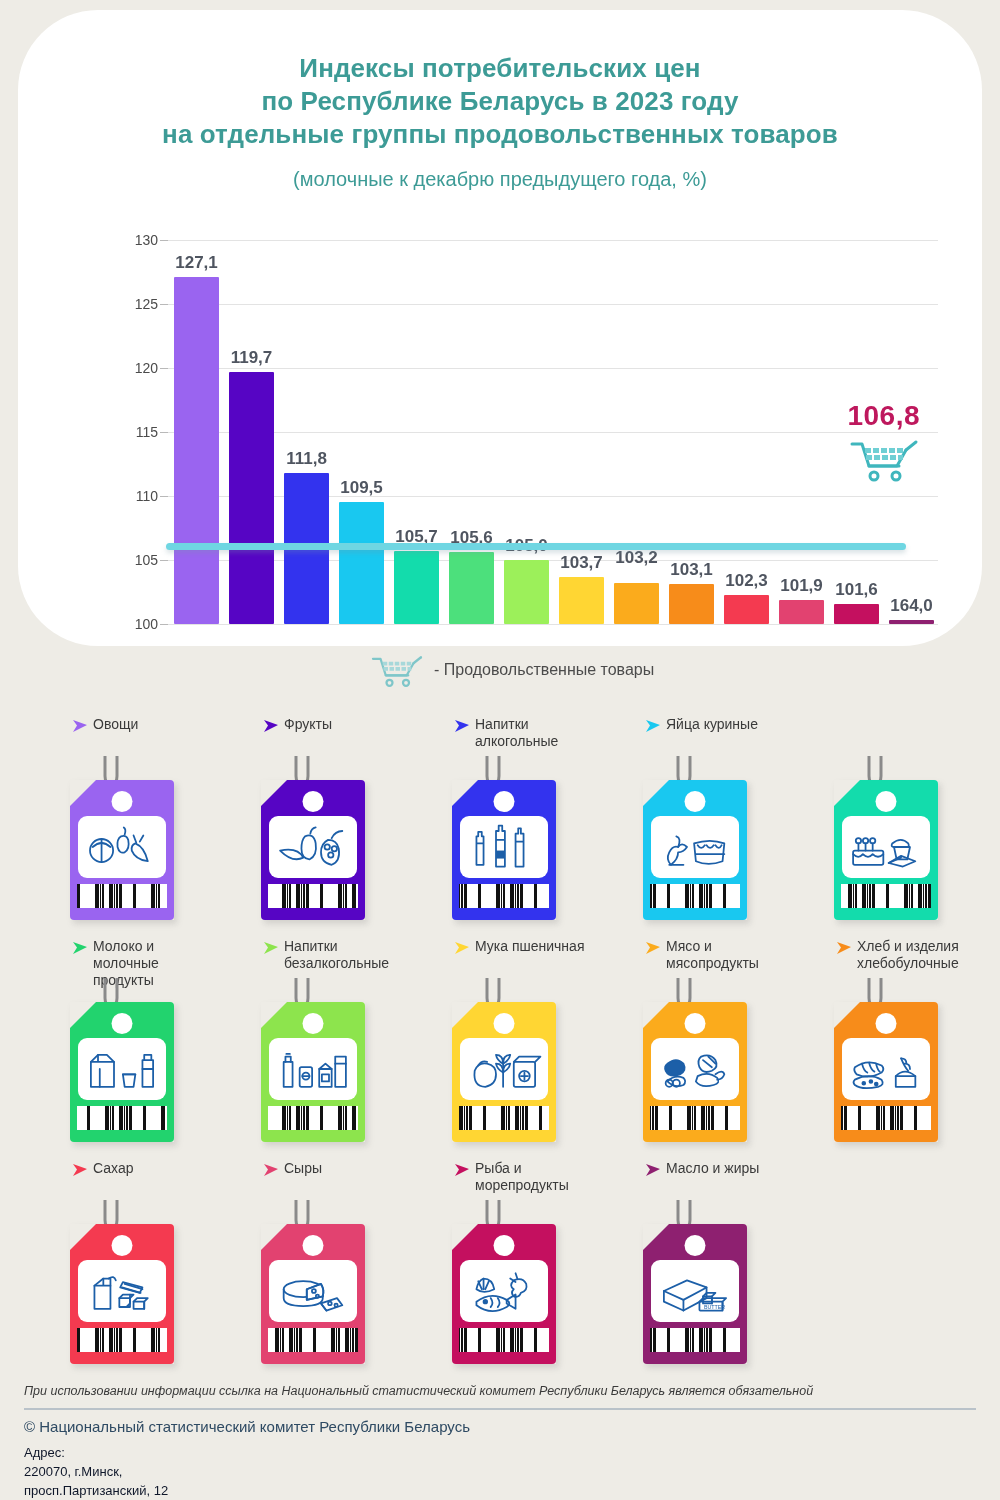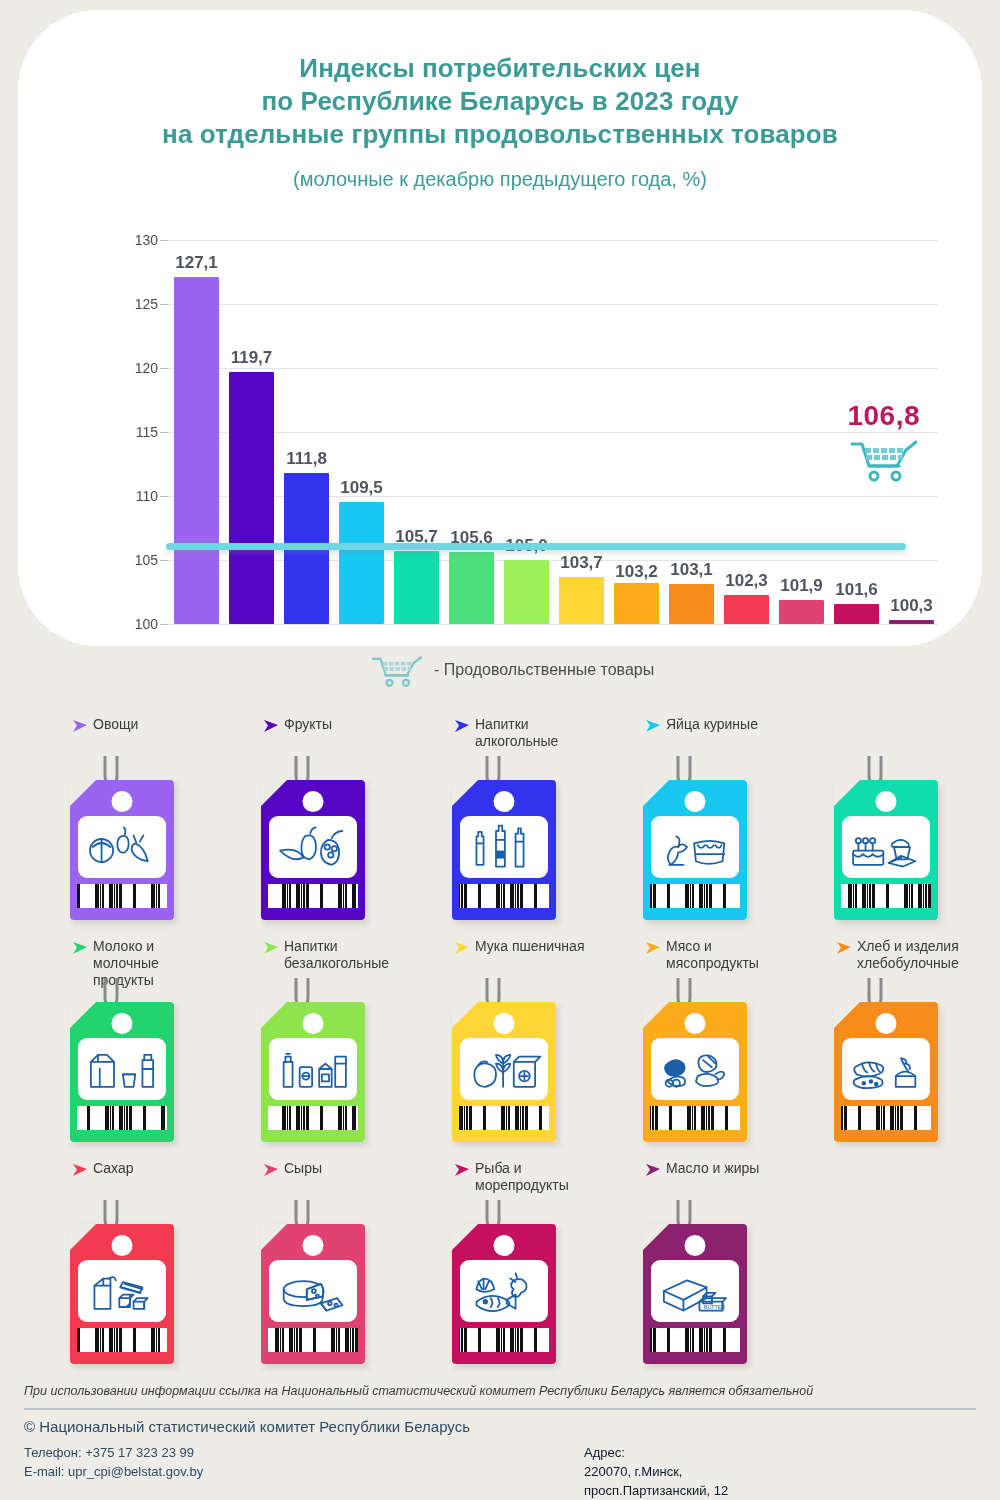--- a/index.html
+++ b/index.html
@@ -194,41 +194,41 @@
         <div class="bar-wrap" style="left: 338px; height: 384px;">
           <div class="bar" style="height: 64px; background: rgb(156, 240, 90);"></div>
           <div class="bar-val" style="bottom: 68px;">105,0</div>
         </div>
         <div class="bar-wrap" style="left: 393px; height: 384px;">
           <div class="bar" style="height: 47.36px; background: rgb(255, 214, 51);"></div>
           <div class="bar-val" style="bottom: 51.36px;">103,7</div>
         </div>
         <div class="bar-wrap" style="left: 448px; height: 384px;">
           <div class="bar" style="height: 40.96px; background: rgb(251, 171, 28);"></div>
-          <div class="bar-val" style="bottom: 42px; text-align: right;">103,2</div>
+          <div class="bar-val" style="bottom: 56px; text-align: right;">103,2</div>
         </div>
         <div class="bar-wrap" style="left: 503px; height: 384px;">
           <div class="bar" style="height: 39.68px; background: rgb(247, 140, 26);"></div>
           <div class="bar-val" style="bottom: 43.68px;">103,1</div>
         </div>
         <div class="bar-wrap" style="left: 558px; height: 384px;">
           <div class="bar" style="height: 29.44px; background: rgb(244, 58, 80);"></div>
           <div class="bar-val" style="bottom: 33.44px;">102,3</div>
         </div>
         <div class="bar-wrap" style="left: 613px; height: 384px;">
           <div class="bar" style="height: 24.32px; background: rgb(226, 66, 112);"></div>
           <div class="bar-val" style="bottom: 28.32px;">101,9</div>
         </div>
         <div class="bar-wrap" style="left: 668px; height: 384px;">
           <div class="bar" style="height: 20.48px; background: rgb(196, 16, 95);"></div>
           <div class="bar-val" style="bottom: 24.48px;">101,6</div>
         </div>
         <div class="bar-wrap" style="left: 723px; height: 384px;">
           <div class="bar" style="height: 3.84px; background: rgb(142, 32, 112);"></div>
-          <div class="bar-val" style="bottom: 7.84px;">100,3</div>
+          <div class="bar-val" style="bottom: 7.84px;">164,0</div>
         </div>
       </div>
     <div id="refline" style="top: 310.96px; background: rgb(111, 214, 226);"></div>
     <div id="ref-badge" style="top: 168px;">
       <div id="ref-value">106,8</div>
       <svg class="cart-svg" width="72" height="50" viewBox="0 0 72 50">
         <g fill="none" stroke="#3fb6bd" stroke-width="3" stroke-linecap="round" stroke-linejoin="round">
           <path d="M4 10 h10 l7 22 h28 l9 -16"></path>
           <path d="M58 16 l10 -8"></path>
           <path d="M21 32 h30"></path>
@@ -945,23 +945,19 @@
         </div>
       </div>
     </div>
   </div>
 
 <div id="note">При использовании информации ссылка на Национальный статистический комитет Республики Беларусь является обязательной</div>
 <div id="footer-rule"></div>
 <div id="footer">
   <div id="org">© Национальный статистический комитет Республики Беларусь</div>
   <div id="footer-cols">
-    <div id="contact">
-      <div>Телефон: +375 17 323 23 99</div>
-      <div>E-mail: upr_cpi@belstat.gov.by</div>
-    </div>
     <div id="address">
       <div>Адрес:</div>
       <div>220070, г.Минск,</div>
       <div>просп.Партизанский, 12</div>
     </div>
   </div>
 </div>
 
 </body></html>

